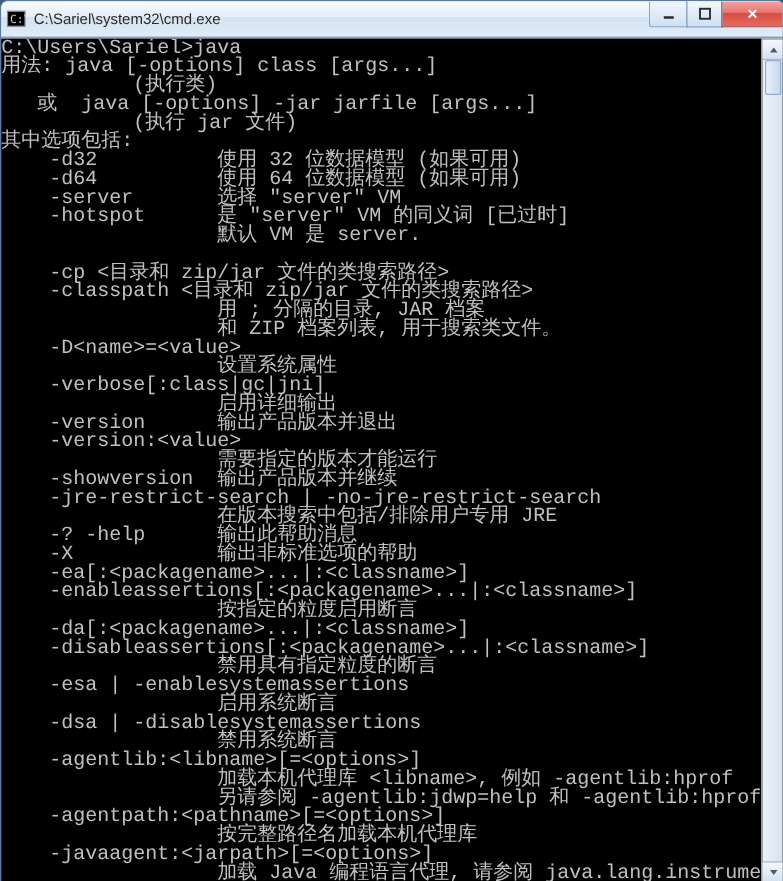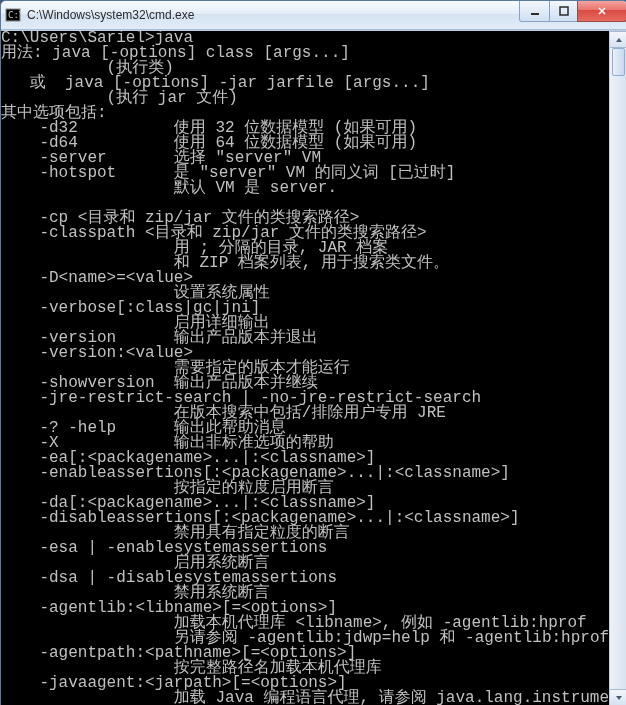--- a/index.html
+++ b/index.html
@@ -86,21 +86,21 @@
 <body>
 
 <div class="window">
   <div class="titlebar">
     <span class="app-icon">
       <svg viewBox="0 0 16 16">
         <rect x="1" y="2" width="14" height="12" fill="#000" stroke="#888"></rect>
         <text x="3" y="11" font-size="9" fill="#ccc" font-family="monospace">C:\</text>
       </svg>
     </span>
-    <span class="title-text">C:\Windows\system32\cmd.exe</span>
+    <span class="title-text">C:\Sariel\system32\cmd.exe</span>
     <div class="win-buttons">
       <div class="win-btn min">
         <svg viewBox="0 0 12 12">
             <rect x="2" y="8" width="8" height="2" fill="#2b2b2b"></rect>
           </svg>
       </div>
       <div class="win-btn max">
         <svg viewBox="0 0 12 12">
             <rect x="2" y="2" width="8" height="8" fill="none" stroke="#2b2b2b" stroke-width="1.5"></rect>
           </svg>

